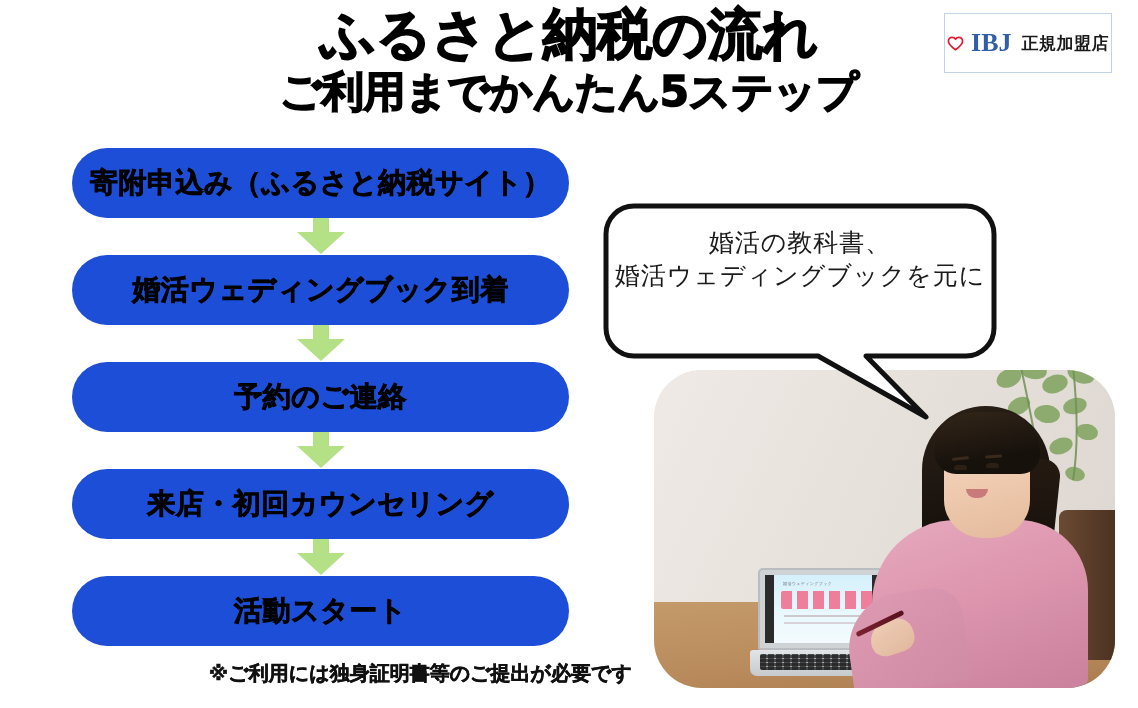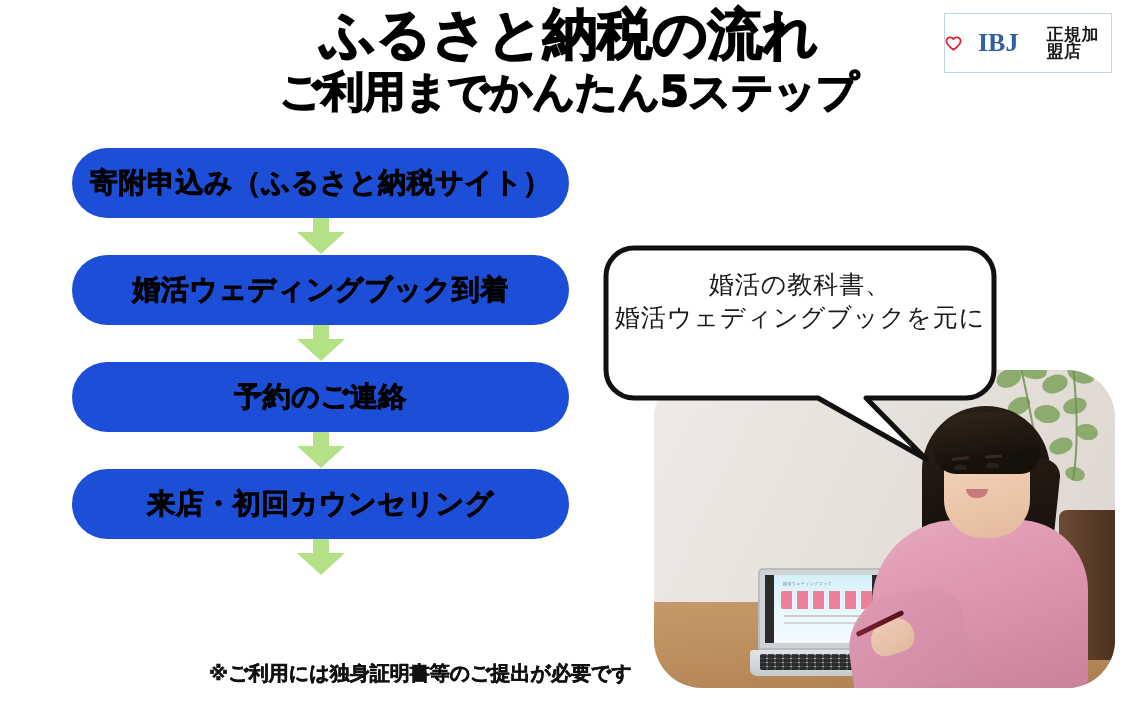--- a/index.html
+++ b/index.html
@@ -29,34 +29,34 @@
   #title-line-1{ font-size:55px; }
   #title-line-2{ font-size:42px; margin-top:9px; }
 
   
   #ibj-badge{
     position:absolute; left:944px; top:13px;
     width:168px; height:60px;
     background:#ffffff;
     border:1.5px solid #c3d4e6;
     display:flex; align-items:center; justify-content:center;
-    gap:16px; z-index:8;
+    gap:7px; z-index:8;
   }
   #ibj-heart-icon{
     width:17px; height:16px; flex:0 0 auto; display:block;
   }
   #ibj-mark{
     font-family:"Liberation Serif","DejaVu Serif",serif;
     font-size:26px; font-weight:700; color:#2f5fa8;
     letter-spacing:0px; line-height:1;
   }
   #ibj-member-label{
     font-family:"DejaVu Sans","Liberation Sans",sans-serif;
     font-size:17px; font-weight:700; color:#1a1a1a;
-    letter-spacing:0.5px; line-height:1; margin-left:12px;
+    letter-spacing:0.5px; line-height:1; margin-left:3px;
   }
 
   
   #flow-column{
     position:absolute; left:72px; top:148px;
     width:497px; z-index:4;
   }
   .flow-step{
     width:497px; height:70px;
     background:#1d4ed8;
@@ -227,21 +227,21 @@
   }
   #woman-collar{
     position:absolute; left:104px; bottom:152px; width:56px; height:36px;
     background:linear-gradient(160deg,#d59bb1 0%,#c78aa2 100%);
     border-radius:6px 6px 24px 24px;
   }
 
   
   #speech-bubble{
     position:absolute; left:604px; top:204px;
-    width:392px; height:155px; z-index:9;margin-top:42px;
+    width:392px; height:155px; z-index:9;
   }
   #speech-bubble svg{ position:absolute; inset:0; overflow:visible; }
   #speech-bubble-text{
     position:absolute; left:0; top:22px; width:392px;
     text-align:center;
     font-family:"Liberation Serif","DejaVu Serif",serif;
     font-size:25px; color:#1b1b1b; line-height:1.32;
     letter-spacing:1px;
   }
   .speech-line{ display:block; white-space:nowrap; }
@@ -297,20 +297,23 @@
   <div class="flow-step">
     <span class="flow-step-label">来店・初回カウンセリング</span>
   </div>
 
   <div class="flow-arrow">
     <svg width="56" height="37" viewBox="0 0 56 37">
       <polygon points="20,0 36,0 36,14 52,14 28,36 4,14 20,14" fill="#b4e186"></polygon>
     </svg>
   </div>
 
+  <div class="flow-step">
+    <span class="flow-step-label">活動スタート</span>
+  </div>
 
 </div>
 
 <div id="flow-footnote">※ご利用には独身証明書等のご提出が必要です</div>
 
 <div id="photo-card">
   <div id="photo-wall"></div>
 
   <svg id="photo-plant" viewBox="0 0 140 150">
     <g fill="#7fa35e" opacity=".9">

